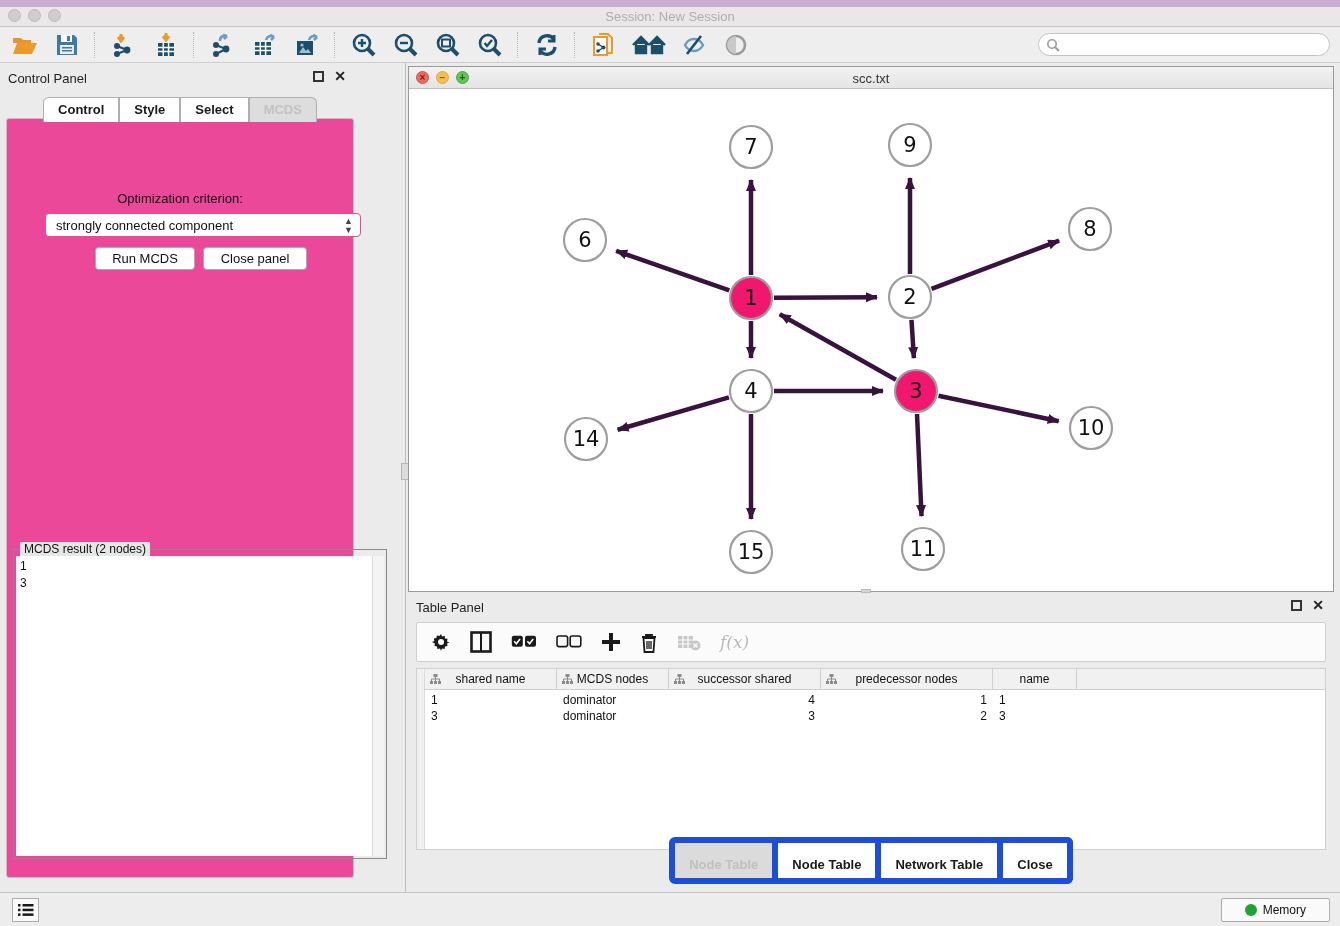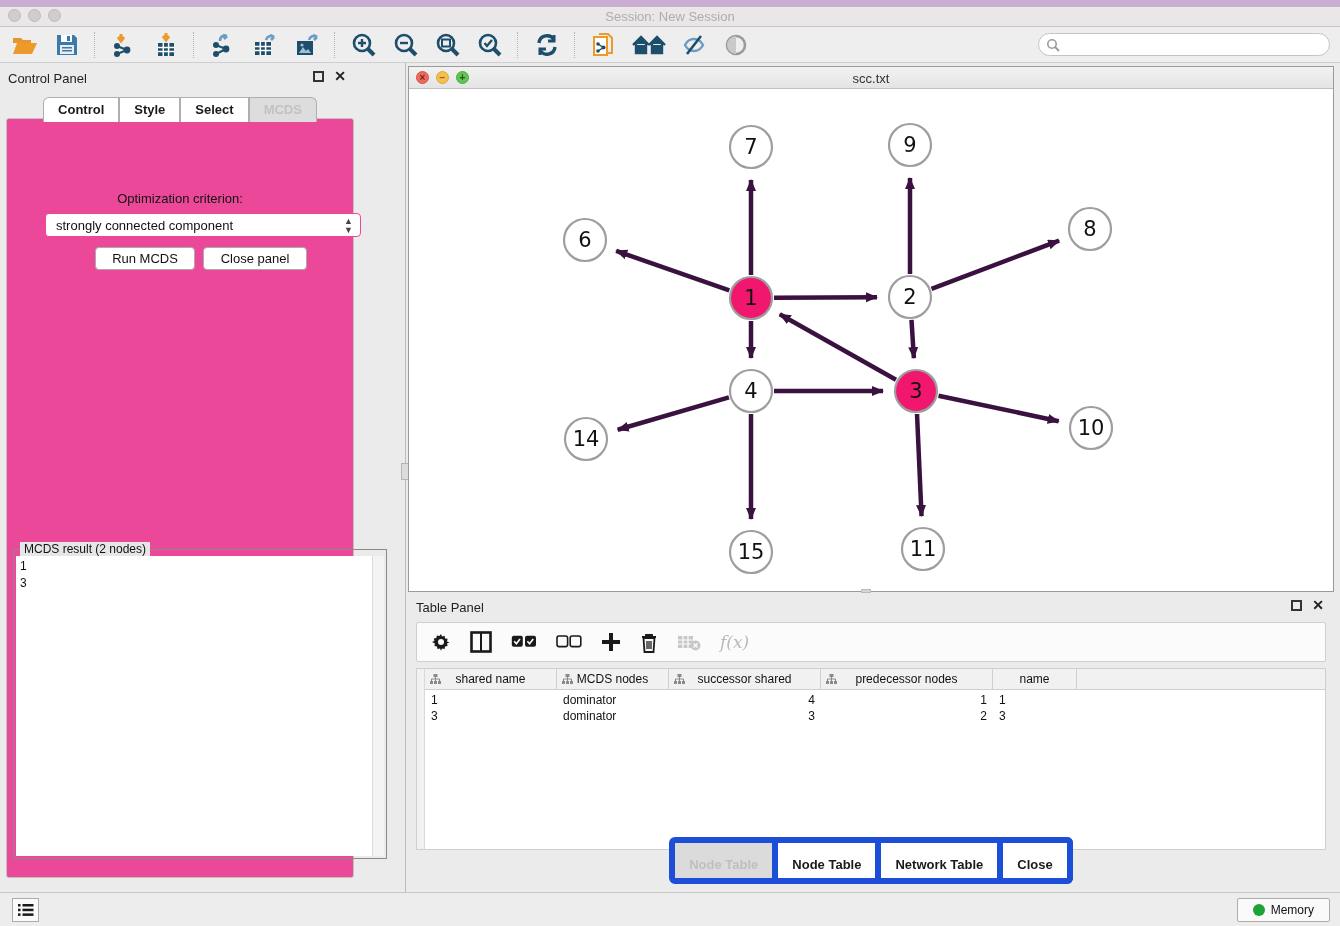--- a/index.html
+++ b/index.html
@@ -70,21 +70,21 @@
   #tp-tabs { position:absolute; left:0; bottom:4px; width:100%; display:flex; justify-content:center; }
   .tp-tab { border:6px solid #1d4ed8; background:#fff; font-size:13px; font-weight:bold; color:#1a1a1a; padding:14px 14px 6px; }
   .tp-tab.sel { background:#DCDBDB; color:#C0BEBE; }
   .tp-tab:first-child { border-top-left-radius:6px; border-bottom-left-radius:6px; }
   .tp-tab:last-child { border-top-right-radius:6px; border-bottom-right-radius:6px; }
   .tp-tab + .tp-tab { border-left:none; }
 
   
   #statusbar { position:absolute; left:0; top:892px; width:1340px; height:34px; background:#EDEDED; border-top:1px solid #C6C6C6; }
   #status-left-btn { position:absolute; left:12px; top:5px; width:27px; height:24px; background:#FAFAFA; border:1px solid #ADADAD; display:flex; align-items:center; justify-content:center; }
-  #memory-btn { position:absolute; right:10px; top:5px; height:24px; background:#FAFAFA; border:1px solid #ADADAD; border-radius:2px; display:flex; align-items:center; padding:0 15px; gap:6px; font-size:12px; color:#111; }
+  #memory-btn { position:absolute; right:10px; top:5px; height:24px; background:#FAFAFA; border:1px solid #ADADAD; border-radius:2px; display:flex; align-items:center; padding:0 23px; gap:6px; font-size:12px; color:#111; }
   #memory-dot { width:12px; height:12px; border-radius:50%; background:#1EA336; }
 
   .gray-ic { opacity:.45; }
   #fx-label { font-family:"DejaVu Serif", serif; font-style:italic; font-size:17px; color:#B9B9B9; }
 </style>
 </head>
 <body>
 
 <div id="titlebar">
   <div class="lav"></div>

